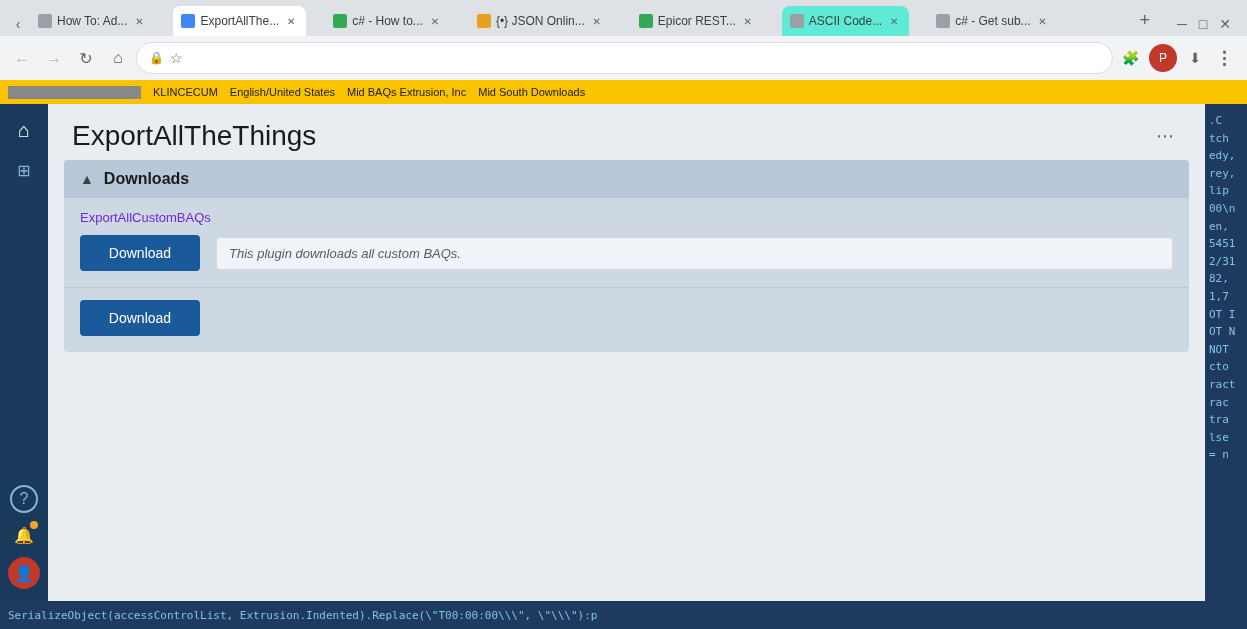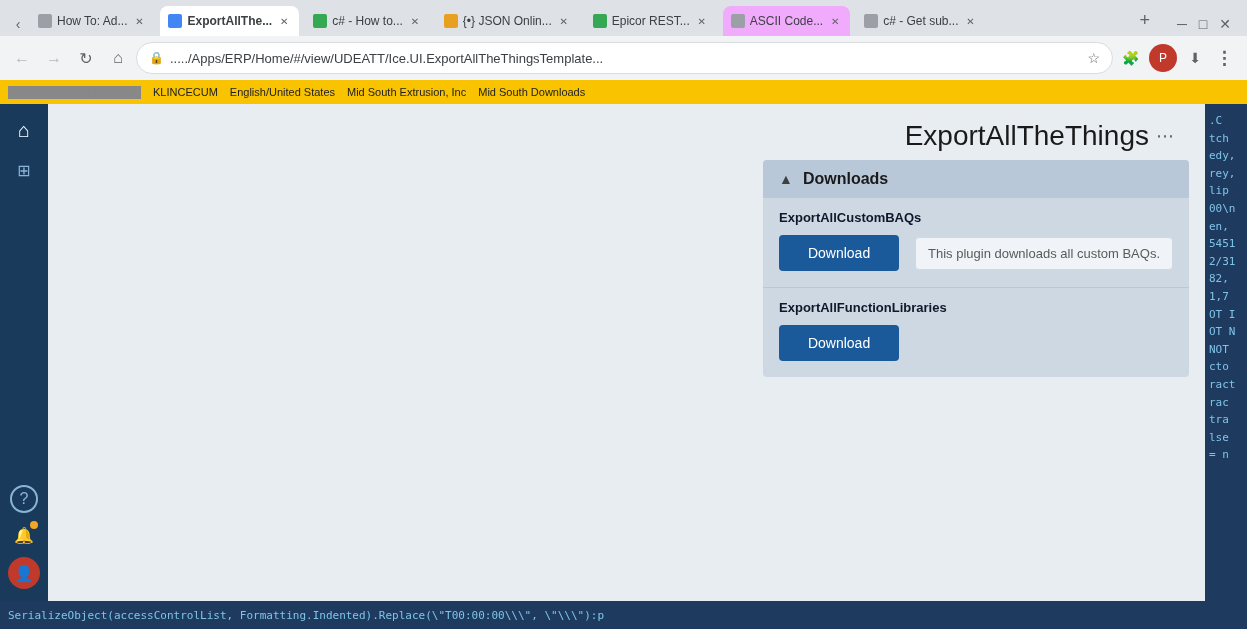--- a/index.html
+++ b/index.html
@@ -25,83 +25,83 @@
 
     
     .sidebar { width: 48px; background: #1a3a5c; display: flex; flex-direction: column; align-items: center; padding: 8px 0; gap: 4px; flex-shrink: 0; }
     .sidebar-icon { width: 36px; height: 36px; display: flex; align-items: center; justify-content: center; border-radius: 4px; cursor: pointer; color: #8ab4d4; font-size: 18px; }
     .sidebar-icon.active { color: #fff; }
     .sidebar-spacer { flex: 1; }
     .sidebar-badge { position: relative; }
     .badge-dot { position: absolute; top: 4px; right: 4px; width: 8px; height: 8px; background: #f5a623; border-radius: 50%; }
 
     
-    .main-content { flex: 1; background: #e8edf2; overflow-y: auto; display: flex; flex-direction: column; align-items: flex-end; }
+    .main-content { flex: 1; background: #e8edf2; overflow-y: auto; display: flex; flex-direction: column; }
 
     .page-header { padding: 16px 24px 8px 24px; display: flex; align-items: center; justify-content: space-between; }
     .page-title { font-size: 28px; font-weight: 400; color: #1a1a1a; }
     .dots-btn { width: 32px; height: 32px; display: flex; align-items: center; justify-content: center; cursor: pointer; color: #5f6368; border-radius: 50%; font-size: 18px; }
 
     
     .downloads-section { margin: 0 16px 16px 16px; background: #cdd8e3; border-radius: 4px; overflow: hidden; }
     .downloads-header { display: flex; align-items: center; padding: 10px 16px; background: #b8c8d8; cursor: pointer; }
     .collapse-icon { color: #3c4043; margin-right: 10px; font-size: 14px; }
     .section-title { font-size: 16px; font-weight: 600; color: #1a1a1a; }
 
     .download-item { padding: 12px 16px 16px 16px; }
     .download-item + .download-item { border-top: 1px solid #b8c8d8; }
-    .item-label { font-size: 13px; font-weight: 700; color: #0f172a; margin-bottom: 10px; }
+    .item-label { font-size: 13px; font-weight: 400; color: #6d28d9; margin-bottom: 10px; }
     .item-row { display: flex; align-items: center; gap: 16px; }
     .download-btn { background: #1a5a9a; color: #fff; border: none; border-radius: 4px; padding: 0 24px; font-size: 14px; font-weight: 500; cursor: pointer; min-width: 120px; height: 36px; }
-    .item-description { flex: 1; background: #f0f4f8; border: 1px solid #d0d8e0; border-radius: 4px; padding: 8px 12px; font-size: 13px; color: #5a5a5a; }
+    .item-description { flex: 1; background: #f0f4f8; border: 1px solid #d0d8e0; border-radius: 4px; padding: 8px 12px; font-size: 13px; color: #5a5a5a; font-style: italic; }
 
     
     .right-panel { width: 42px; background: #1e3a5f; overflow: hidden; flex-shrink: 0; position: relative; }
 
     
     .bottom-bar { background: #1e3a5f; height: 28px; display: flex; align-items: center; padding: 0 8px; font-size: 11px; color: #7fc4e8; font-family: monospace; overflow: hidden; }
   </style>
 </head>
 <body>
 
 <div class="browser-chrome">
 
   <div style="display:flex; align-items:flex-end; background:#dee1e6; padding: 6px 8px 0 8px; gap:2px;">
 
     <div style="display:flex; align-items:center; gap:2px; padding-bottom:2px;">
       <div style="width:20px; height:20px; display:flex; align-items:center; justify-content:center; cursor:pointer; color:#5f6368; font-size:14px;">‹</div>
     </div>
 
-    <div id="tabs-container" style="display:flex; gap:6px; flex:1; align-items:flex-end; overflow:hidden;">
+    <div id="tabs-container" style="display:flex; gap:19px; flex:1; align-items:flex-end; overflow:hidden;">
         <div class="tab" style="display: flex; align-items: center; padding: 0px 8px; height: 30px; background: rgb(222, 225, 230); border-radius: 8px 8px 0px 0px; font-size: 12px; color: rgb(60, 64, 67); cursor: pointer; min-width: 100px; max-width: 155px; gap: 5px; flex-shrink: 0;">
           <div style="width: 14px; height: 14px; border-radius: 2px; background: rgb(154, 160, 166); flex-shrink: 0;"></div>
           <span style="overflow: hidden; text-overflow: ellipsis; white-space: nowrap; flex: 1 1 0%;">How To: Ad...</span>
           <div style="width: 14px; height: 14px; display: flex; align-items: center; justify-content: center; font-size: 10px; color: rgb(95, 99, 104); cursor: pointer; flex-shrink: 0;">✕</div>
         </div>
         <div class="tab active" style="display: flex; align-items: center; padding: 0px 8px; height: 30px; background: rgb(255, 255, 255); border-radius: 8px 8px 0px 0px; font-size: 12px; color: rgb(60, 64, 67); cursor: pointer; min-width: 100px; max-width: 155px; gap: 5px; flex-shrink: 0;">
           <div style="width: 14px; height: 14px; border-radius: 2px; background: rgb(66, 133, 244); flex-shrink: 0;"></div>
-          <span style="overflow: hidden; text-overflow: ellipsis; white-space: nowrap; flex: 1 1 0%; font-weight: bold;">ExportAllThe...</span>
+          <span style="overflow: hidden; text-overflow: ellipsis; white-space: nowrap; flex: 1 1 0%;">ExportAllThe...</span>
           <div style="width: 14px; height: 14px; display: flex; align-items: center; justify-content: center; font-size: 10px; color: rgb(95, 99, 104); cursor: pointer; flex-shrink: 0;">✕</div>
         </div>
         <div class="tab" style="display: flex; align-items: center; padding: 0px 8px; height: 30px; background: rgb(222, 225, 230); border-radius: 8px 8px 0px 0px; font-size: 12px; color: rgb(60, 64, 67); cursor: pointer; min-width: 100px; max-width: 155px; gap: 5px; flex-shrink: 0;">
           <div style="width: 14px; height: 14px; border-radius: 2px; background: rgb(52, 168, 83); flex-shrink: 0;"></div>
           <span style="overflow: hidden; text-overflow: ellipsis; white-space: nowrap; flex: 1 1 0%;">c# - How to...</span>
           <div style="width: 14px; height: 14px; display: flex; align-items: center; justify-content: center; font-size: 10px; color: rgb(95, 99, 104); cursor: pointer; flex-shrink: 0;">✕</div>
         </div>
         <div class="tab" style="display: flex; align-items: center; padding: 0px 8px; height: 30px; background: rgb(222, 225, 230); border-radius: 8px 8px 0px 0px; font-size: 12px; color: rgb(60, 64, 67); cursor: pointer; min-width: 100px; max-width: 155px; gap: 5px; flex-shrink: 0;">
           <div style="width: 14px; height: 14px; border-radius: 2px; background: rgb(232, 160, 32); flex-shrink: 0;"></div>
           <span style="overflow: hidden; text-overflow: ellipsis; white-space: nowrap; flex: 1 1 0%;">{•} JSON Onlin...</span>
           <div style="width: 14px; height: 14px; display: flex; align-items: center; justify-content: center; font-size: 10px; color: rgb(95, 99, 104); cursor: pointer; flex-shrink: 0;">✕</div>
         </div>
         <div class="tab" style="display: flex; align-items: center; padding: 0px 8px; height: 30px; background: rgb(222, 225, 230); border-radius: 8px 8px 0px 0px; font-size: 12px; color: rgb(60, 64, 67); cursor: pointer; min-width: 100px; max-width: 155px; gap: 5px; flex-shrink: 0;">
           <div style="width: 14px; height: 14px; border-radius: 2px; background: rgb(52, 168, 83); flex-shrink: 0;"></div>
           <span style="overflow: hidden; text-overflow: ellipsis; white-space: nowrap; flex: 1 1 0%;">Epicor REST...</span>
           <div style="width: 14px; height: 14px; display: flex; align-items: center; justify-content: center; font-size: 10px; color: rgb(95, 99, 104); cursor: pointer; flex-shrink: 0;">✕</div>
         </div>
-        <div class="tab" style="display: flex; align-items: center; padding: 0px 8px; height: 30px; background: #f0abfc; border-radius: 8px 8px 0px 0px; font-size: 12px; color: rgb(60, 64, 67); cursor: pointer; min-width: 100px; max-width: 155px; gap: 5px; flex-shrink: 0;">
+        <div class="tab" style="display: flex; align-items: center; padding: 0px 8px; height: 30px; background: #5eead4; border-radius: 8px 8px 0px 0px; font-size: 12px; color: rgb(60, 64, 67); cursor: pointer; min-width: 100px; max-width: 155px; gap: 5px; flex-shrink: 0;">
           <div style="width: 14px; height: 14px; border-radius: 2px; background: rgb(154, 160, 166); flex-shrink: 0;"></div>
           <span style="overflow: hidden; text-overflow: ellipsis; white-space: nowrap; flex: 1 1 0%;">ASCII Code...</span>
           <div style="width: 14px; height: 14px; display: flex; align-items: center; justify-content: center; font-size: 10px; color: rgb(95, 99, 104); cursor: pointer; flex-shrink: 0;">✕</div>
         </div>
         <div class="tab" style="display: flex; align-items: center; padding: 0px 8px; height: 30px; background: rgb(222, 225, 230); border-radius: 8px 8px 0px 0px; font-size: 12px; color: rgb(60, 64, 67); cursor: pointer; min-width: 100px; max-width: 155px; gap: 5px; flex-shrink: 0;">
           <div style="width: 14px; height: 14px; border-radius: 2px; background: rgb(154, 160, 166); flex-shrink: 0;"></div>
           <span style="overflow: hidden; text-overflow: ellipsis; white-space: nowrap; flex: 1 1 0%;">c# - Get sub...</span>
           <div style="width: 14px; height: 14px; display: flex; align-items: center; justify-content: center; font-size: 10px; color: rgb(95, 99, 104); cursor: pointer; flex-shrink: 0;">✕</div>
         </div>
       </div>
@@ -116,38 +116,37 @@
   </div>
 
   <div class="nav-bar">
     <div class="nav-icon disabled">←</div>
     <div class="nav-icon disabled">→</div>
     <div class="nav-icon">↻</div>
     <div class="nav-icon">⌂</div>
 
     <div class="address-bar">
       <span style="font-size:12px; color:#5f6368;">🔒</span>
-      <span class="address-text">...../Apps/ERP/Home/#/view/UDEATT/Ice.UI.ExportAllTheThingsTemplate...</span>
       <span style="color:#5f6368; font-size:14px;">☆</span>
     </div>
 
     <div class="nav-actions">
       <div class="nav-icon" style="font-size:14px;">🧩</div>
       <div style="width:28px; height:28px; border-radius:50%; background:#c0392b; display:flex; align-items:center; justify-content:center; color:#fff; font-size:12px; cursor:pointer; margin: 0 2px;">P</div>
       <div class="nav-icon" style="font-size:14px;">⬇</div>
       <div class="nav-icon" style="font-size:18px; font-weight:bold; letter-spacing:1px;">⋮</div>
     </div>
   </div>
 </div>
 
 <div class="top-info-bar">
   <span style="background:#888; color:#888; font-size:10px; padding: 1px 24px;">████████████</span>
   <span style="color:#222; font-size:11px; font-weight:500;">KLINCECUM</span>
   <span style="color:#222; font-size:11px;">English/United States</span>
-  <span style="color:#222; font-size:11px;">Mid South Extrusion, Inc</span>
+  <span style="color:#222; font-size:11px;">Mid BAQs Extrusion, Inc</span>
   <span style="color:#222; font-size:11px;">Mid South Downloads</span>
 </div>
 
 <div class="app-body">
 
   <div class="sidebar">
     <div class="sidebar-icon active" style="font-size:20px; color:#fff;">⌂</div>
     <div class="sidebar-icon" style="font-size:16px;">⊞</div>
     <div class="sidebar-spacer"></div>
     <div class="sidebar-icon" style="font-size:16px; border: 2px solid #8ab4d4; border-radius:50%; width:28px; height:28px;">?</div>
@@ -174,21 +173,20 @@
 
       <div class="download-item">
         <div class="item-label">ExportAllCustomBAQs</div>
         <div class="item-row">
           <button class="download-btn">Download</button>
           <div class="item-description">This plugin downloads all custom BAQs.</div>
         </div>
       </div>
 
       <div class="download-item">
-        <div class="item-label">ExportAllFunctionLibraries</div>
         <div class="item-row">
           <button class="download-btn">Download</button>
         </div>
       </div>
 
     </div>
 
   </div>
 
   <div class="right-panel">
@@ -212,14 +210,14 @@
         <div>rac</div>
         <div>tra</div>
         <div>lse</div>
         <div>= n</div>
       </div>
   </div>
 
 </div>
 
 <div class="bottom-bar">
-  <span>SerializeObject(accessControlList, Formatting.Indented).Replace(\"T00:00:00\\\", \"\\\"):p</span>
+  <span>SerializeObject(accessControlList, Extrusion.Indented).Replace(\"T00:00:00\\\", \"\\\"):p</span>
 </div>
 
 </body></html>

